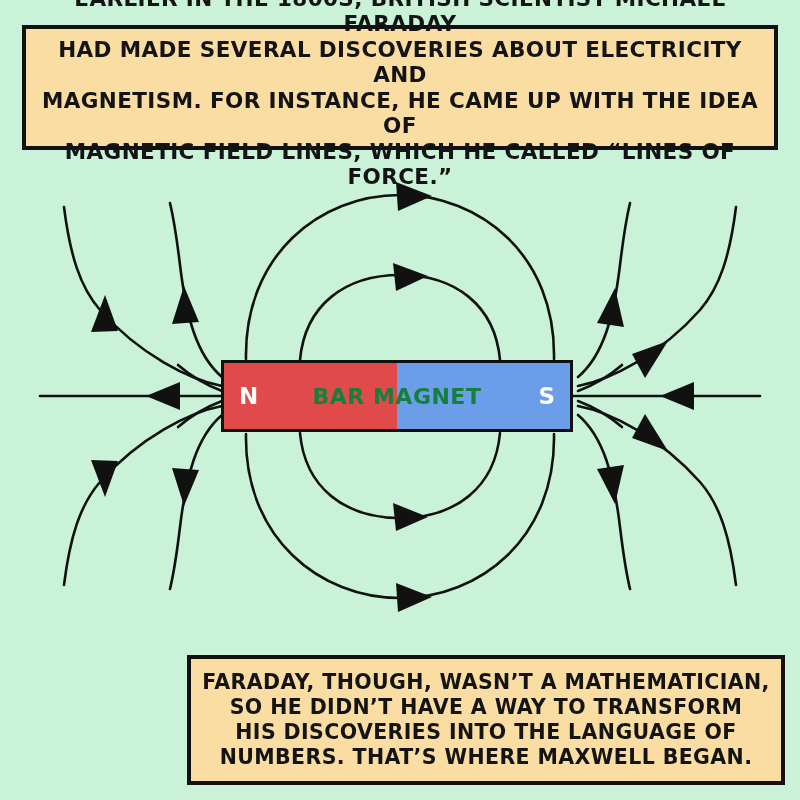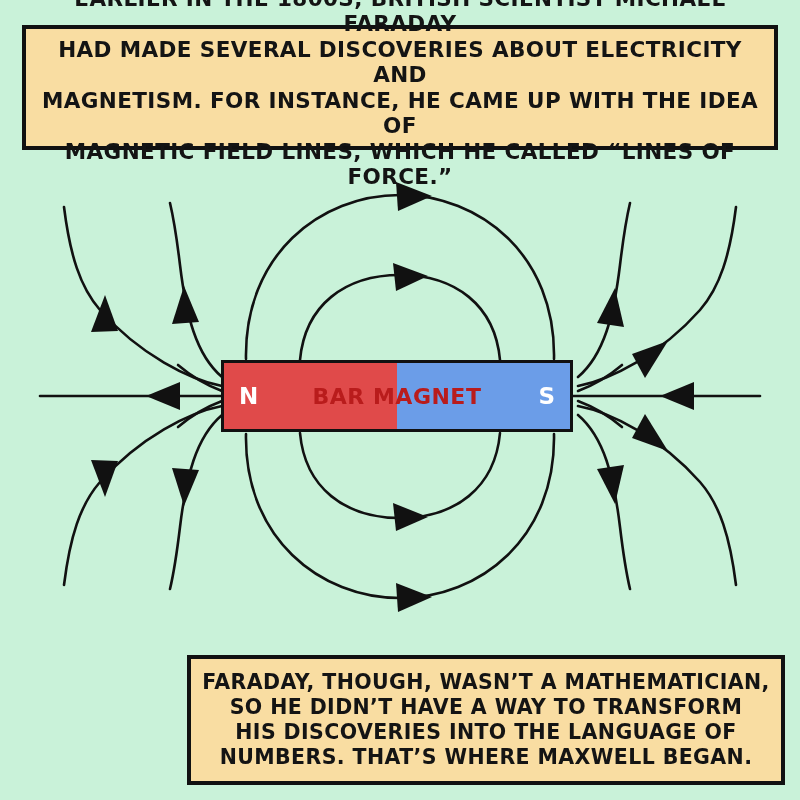--- a/index.html
+++ b/index.html
@@ -97,21 +97,21 @@
   }
   #magnet-title {
     position: absolute;
     left: 221px;
     top: 360px;
     width: 352px;
     height: 72px;
     display: flex;
     align-items: center;
     justify-content: center;
-    color: #b91c1c;
+    color: #15803d;
     font-family: "DejaVu Sans", sans-serif;
     font-weight: 700;
     font-size: 22px;
     letter-spacing: 0.5px;
     pointer-events: none;
   }
 </style>
 </head>
 <body>
 

